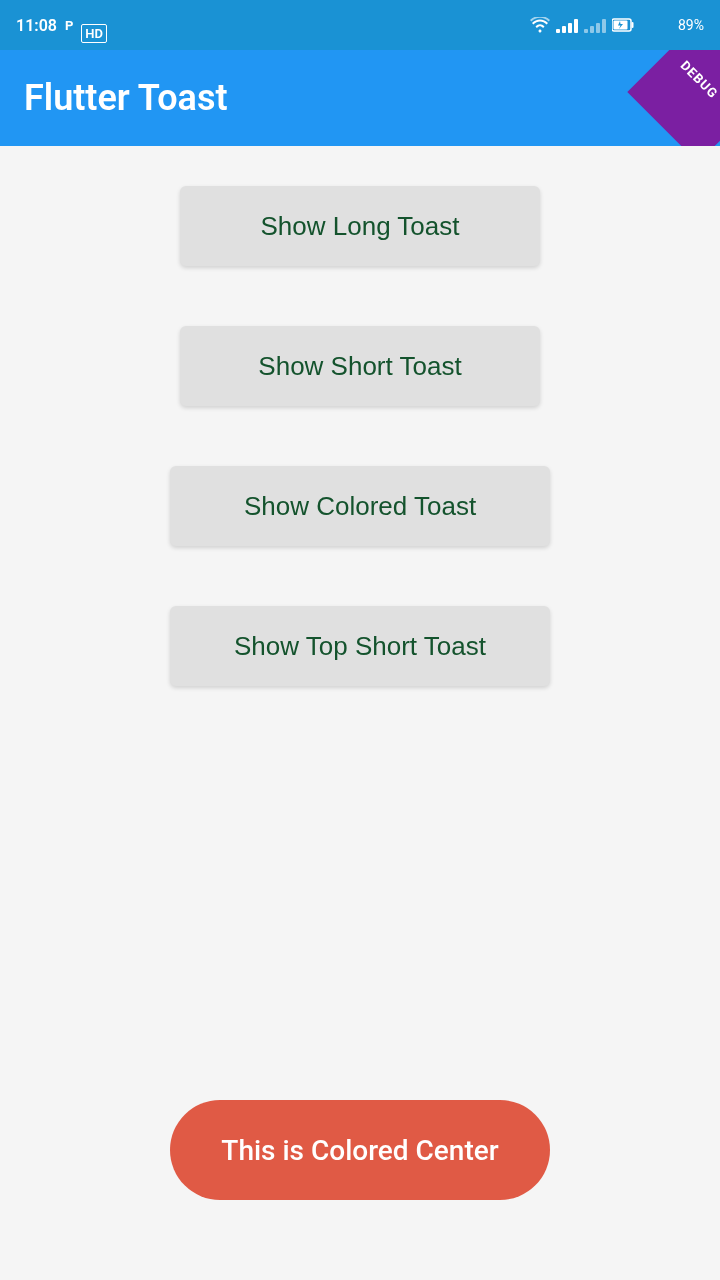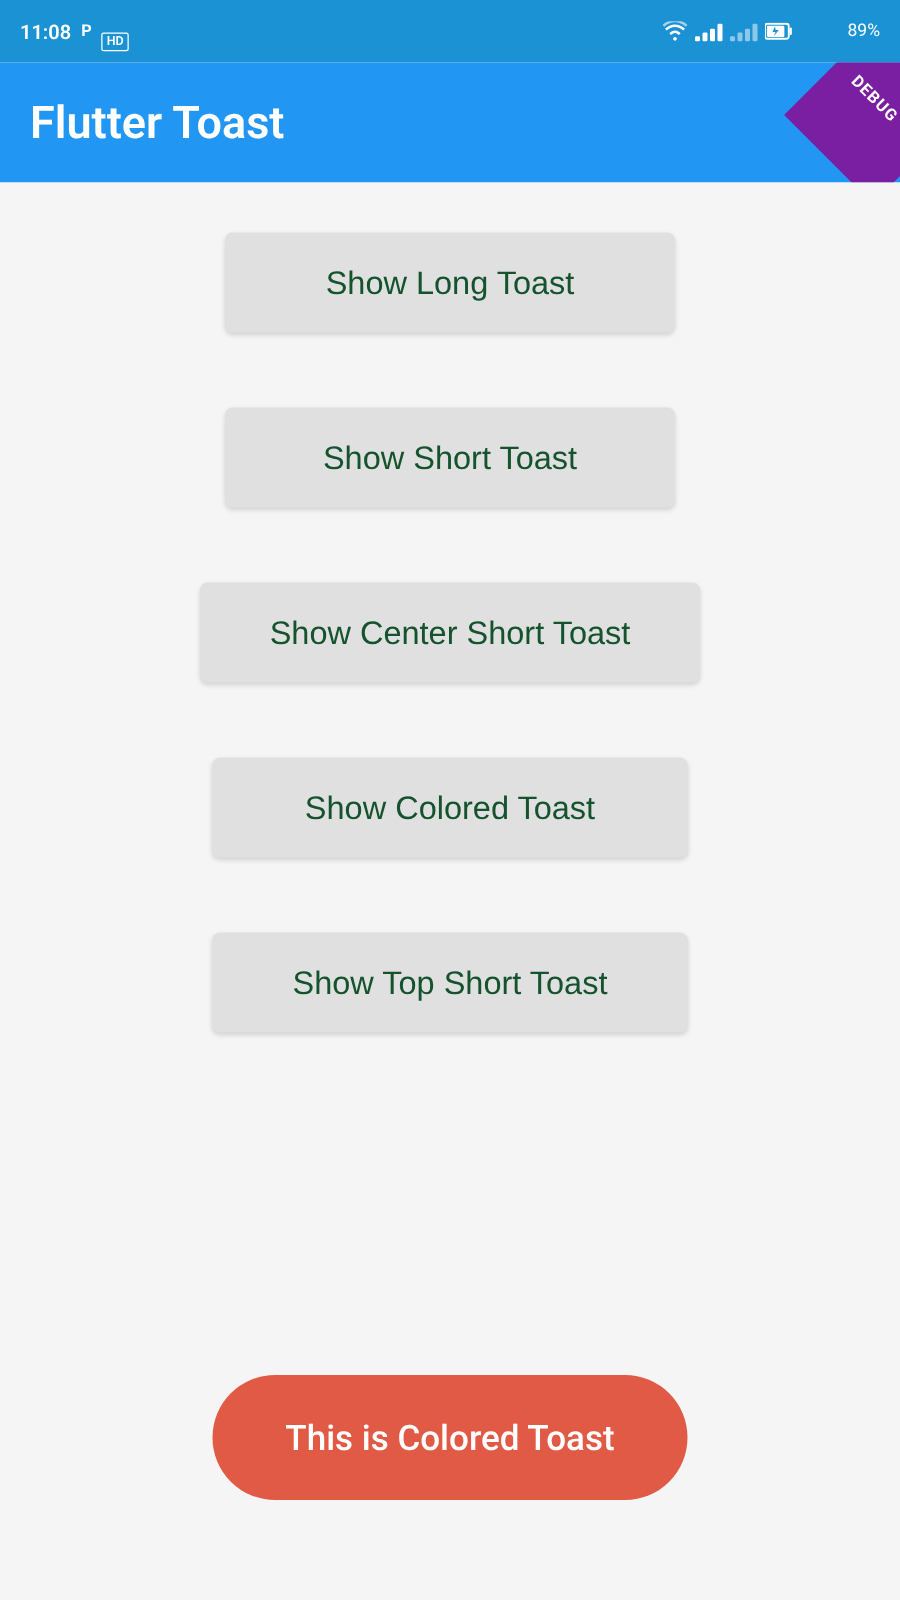--- a/index.html
+++ b/index.html
@@ -168,21 +168,21 @@
     .signal-bar.s3 { height: 10px; }
     .signal-bar.s4 { height: 14px; }
   </style>
 </head>
 <body>
 
 <div class="status-bar">
   <div class="status-bar-left">
     <span class="status-time">11:08</span>
     <span style="font-size:13px;font-weight:700;">P</span>
-    <span style="font-size:10px;font-weight:600;border:1px solid white;padding:1px 3px;border-radius:2px;margin-top:16px;">HD</span>
+    <span style="font-size:13px;font-weight:600;border:1px solid white;padding:1px 3px;border-radius:2px;margin-top:16px;">HD</span>
   </div>
   <div class="status-bar-right">
 
     <svg width="20" height="16" viewBox="0 0 20 16" fill="white">
       <path d="M10 12.5 C10.8 12.5 11.5 13.2 11.5 14 C11.5 14.8 10.8 15.5 10 15.5 C9.2 15.5 8.5 14.8 8.5 14 C8.5 13.2 9.2 12.5 10 12.5Z"></path>
       <path d="M5.5 9.5 C6.9 8.1 8.4 7.3 10 7.3 C11.6 7.3 13.1 8.1 14.5 9.5 L13.1 10.9 C12 9.9 11 9.3 10 9.3 C9 9.3 8 9.9 6.9 10.9Z"></path>
       <path d="M2 6 C4.2 3.8 6.9 2.5 10 2.5 C13.1 2.5 15.8 3.8 18 6 L16.6 7.4 C14.7 5.5 12.5 4.5 10 4.5 C7.5 4.5 5.3 5.5 3.4 7.4Z"></path>
       <path d="M0 3 C2.7 0.3 6.2 -1 10 -1 C13.8 -1 17.3 0.3 20 3 L18.6 4.4 C16.2 2 13.2 0.8 10 0.8 C6.8 0.8 3.8 2 1.4 4.4Z" opacity="0.6"></path>
     </svg>
 
@@ -221,29 +221,26 @@
 <div class="main-content">
 
   <button class="toast-button">
     <span>Show Long Toast</span>
   </button>
 
   <button class="toast-button">
     <span>Show Short Toast</span>
   </button>
 
-  <button class="toast-button" style="width:400px;">
-    <span>Show Center Short Toast</span>
-  </button>
 
   <button class="toast-button" style="width:380px;">
     <span>Show Colored Toast</span>
   </button>
 
   <button class="toast-button" style="width:380px;">
     <span>Show Top Short Toast</span>
   </button>
 
   <div class="colored-toast" style="background-color: rgb(224, 90, 69);">
-    <span class="colored-toast-text">This is Colored Toast</span>
+    <span class="colored-toast-text">This is Colored Center</span>
   </div>
 
 </div>
 
 </body></html>

